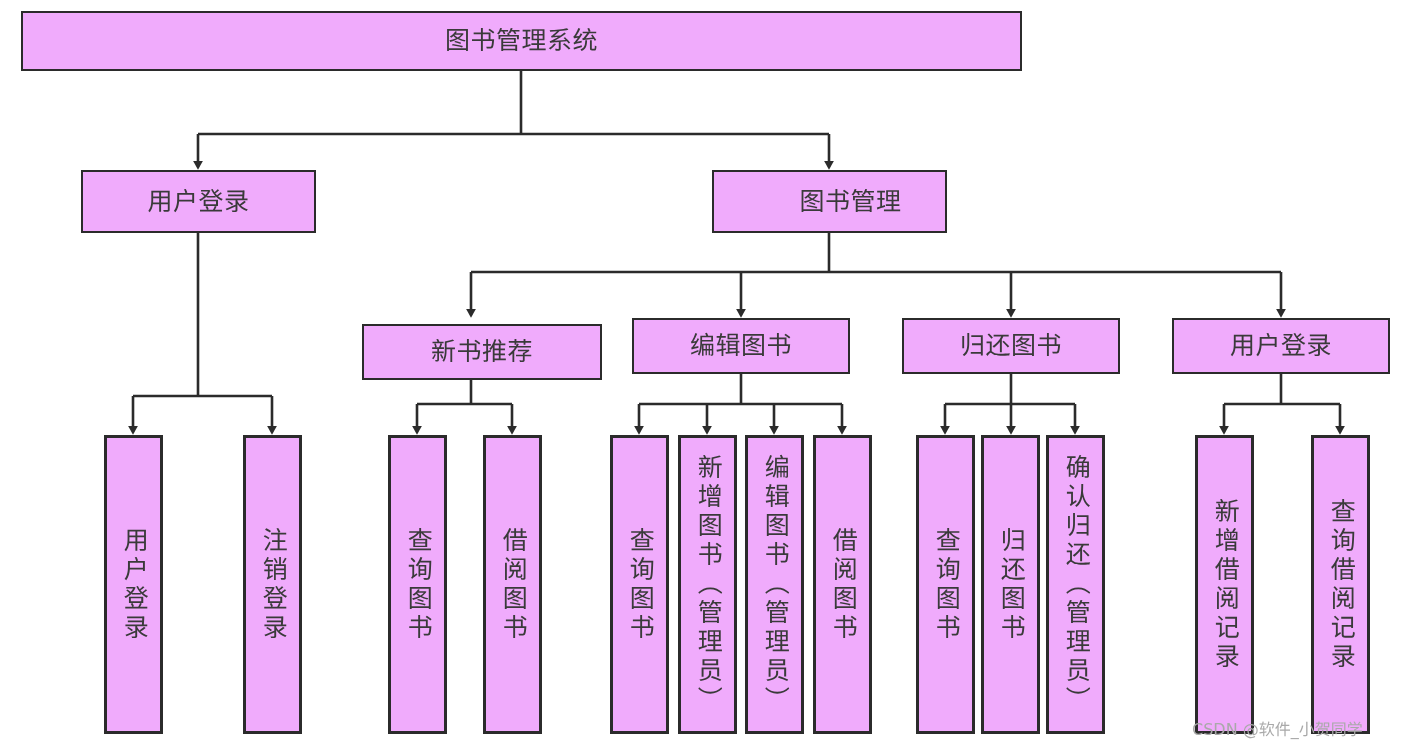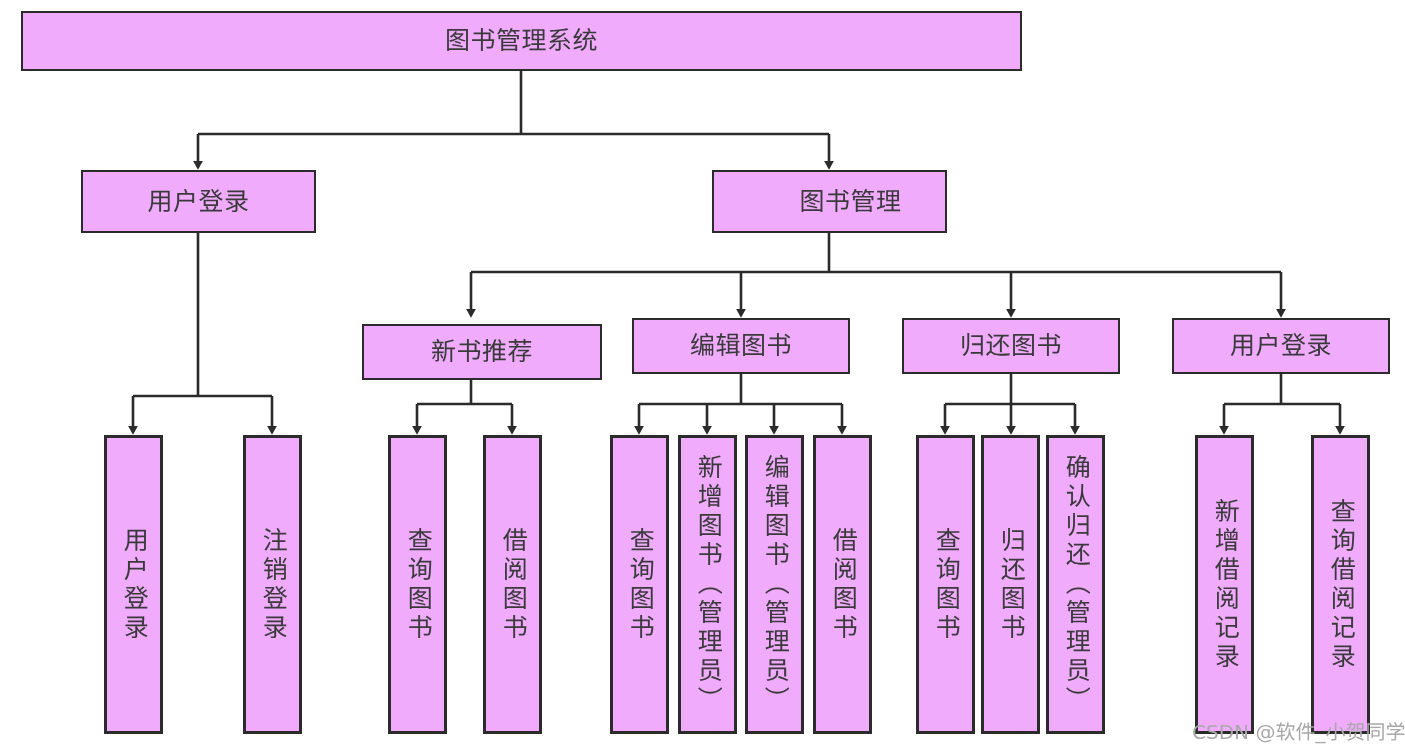--- a/index.html
+++ b/index.html
@@ -59,21 +59,21 @@
     text-orientation: upright;
     font-size: 25px;
     line-height: 1.18;
     letter-spacing: 4px;
     max-height: 278px;
   }
   #watermark {
     position: absolute;
     left: 1192px;
     top: 716px;
-    font-size: 20px;
+    font-size: 16px;
     color: #a9a9a9;
     white-space: nowrap;
     z-index: 5;
     font-family: "DejaVu Sans", "Liberation Sans", sans-serif;
   }
 </style>
 </head>
 <body>
 
 <div id="diagram-canvas">

